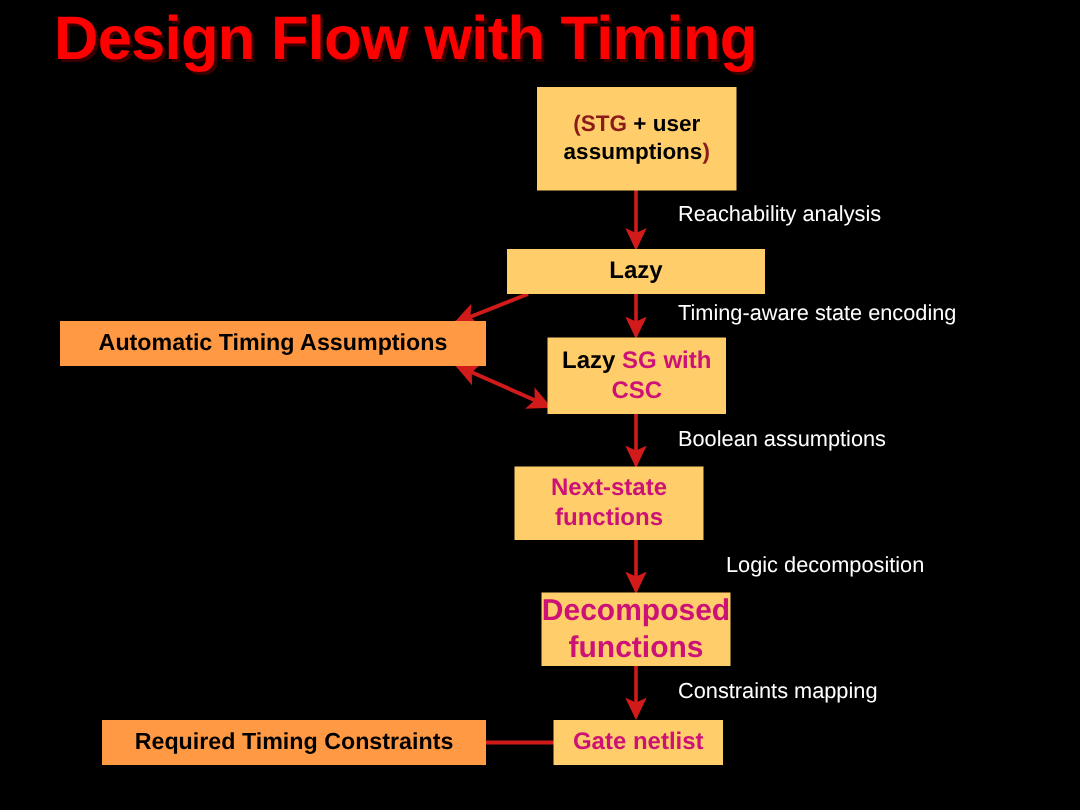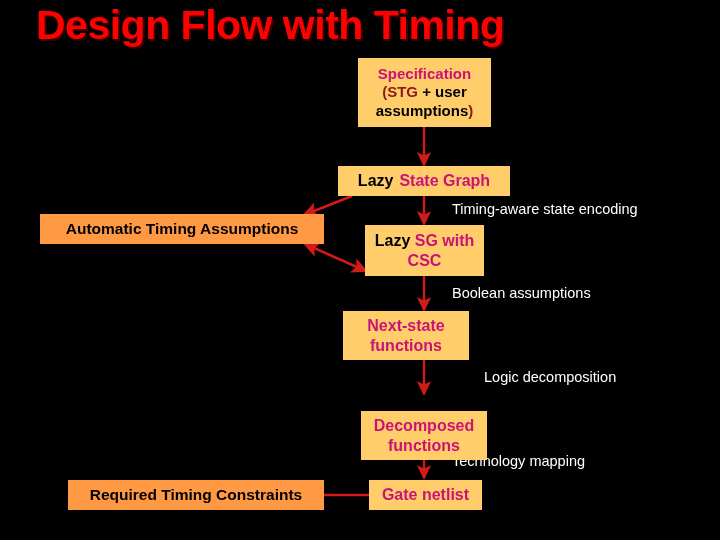--- a/index.html
+++ b/index.html
@@ -99,67 +99,66 @@
     <line x1="424" y1="360" x2="424" y2="394" stroke="#D11A1A" stroke-width="2.4" marker-end="url(#ah)"></line>
 
     <line x1="424" y1="444" x2="424" y2="478" stroke="#D11A1A" stroke-width="2.4" marker-end="url(#ah)"></line>
 
     <line x1="369" y1="495" x2="324" y2="495" stroke="#D11A1A" stroke-width="2.6" marker-end="url(#ah-start)" marker-start="url(#ah)"></line>
   </svg>
 
   <div class="title">Design Flow with Timing</div>
 
   <div class="box pale" style="left:358px; top:58px; width:133px; height:69px; font-size:15px;">
-    <span class="t-magenta">Specification</span>
     <span>
       <span class="t-darkred">(STG</span>
       <span class="t-navy">+ user</span>
     </span>
     <span>
       <span class="t-navy">assumptions</span><span class="t-darkred">)</span>
     </span>
   </div>
 
   <div class="box pale" style="left:338px; top:166px; width:172px; height:30px; font-size:16px; flex-direction:row; gap:6px;">
     <span class="t-navy">Lazy</span>
-    <span class="t-magenta">State Graph</span>
   </div>
 
   <div class="box pale" style="left:365px; top:225px; width:119px; height:51px; font-size:16px;">
     <span>
       <span class="t-navy">Lazy</span>
       <span class="t-magenta">SG with</span>
     </span>
     <span class="t-magenta">CSC</span>
   </div>
 
   <div class="box bright" style="left:40px; top:214px; width:284px; height:30px; font-size:15.5px;">
     <span class="t-navy">Automatic Timing Assumptions</span>
   </div>
 
   <div class="box pale" style="left:343px; top:311px; width:126px; height:49px; font-size:16px;text-align:center;">
     <span class="t-magenta">Next-state</span>
     <span class="t-magenta">functions</span>
   </div>
 
-  <div class="box pale" style="left:361px; top:395px; width:126px; height:49px; font-size:16px;margin-top:16px;">
+  <div class="box pale" style="left:361px; top:395px; width:126px; height:49px; font-size:20px;">
     <span class="t-magenta">Decomposed</span>
     <span class="t-magenta">functions</span>
   </div>
 
   <div class="box pale" style="left:369px; top:480px; width:113px; height:30px; font-size:16px;">
     <span class="t-magenta">Gate netlist</span>
   </div>
 
   <div class="box bright" style="left:68px; top:480px; width:256px; height:30px; font-size:15.5px;">
     <span class="t-navy">Required Timing Constraints</span>
   </div>
 
+  <div class="caption" style="left:452px; top:135px;">Reachability analysis</div>
 
   <div class="caption" style="left:452px; top:201px;">Timing-aware state encoding</div>
 
   <div class="caption" style="left:452px; top:285px;">Boolean assumptions</div>
 
   <div class="caption" style="left:452px; top:369px;margin-left:32px;">Logic decomposition</div>
 
-  <div class="caption" style="left:452px; top:453px;">Technology mapping</div>
+  <div class="caption" style="left:452px; top:453px;">Constraints mapping</div>
 
 </div>
 
 </body></html>

